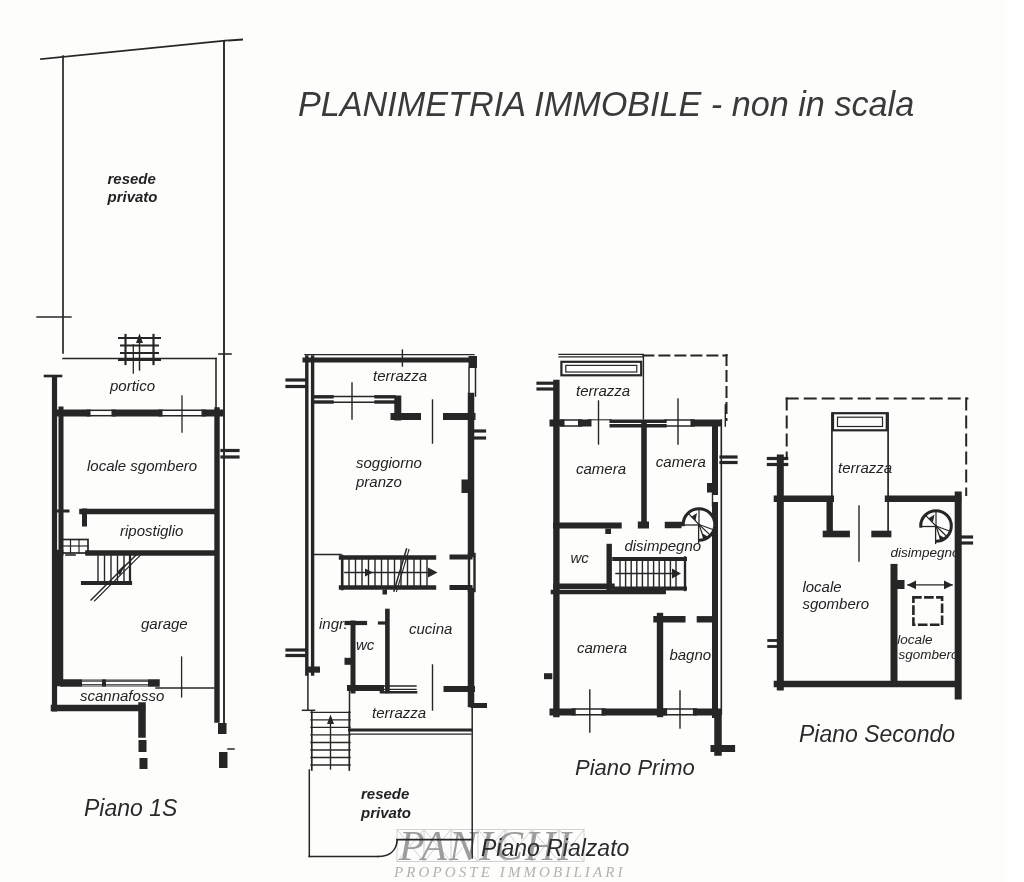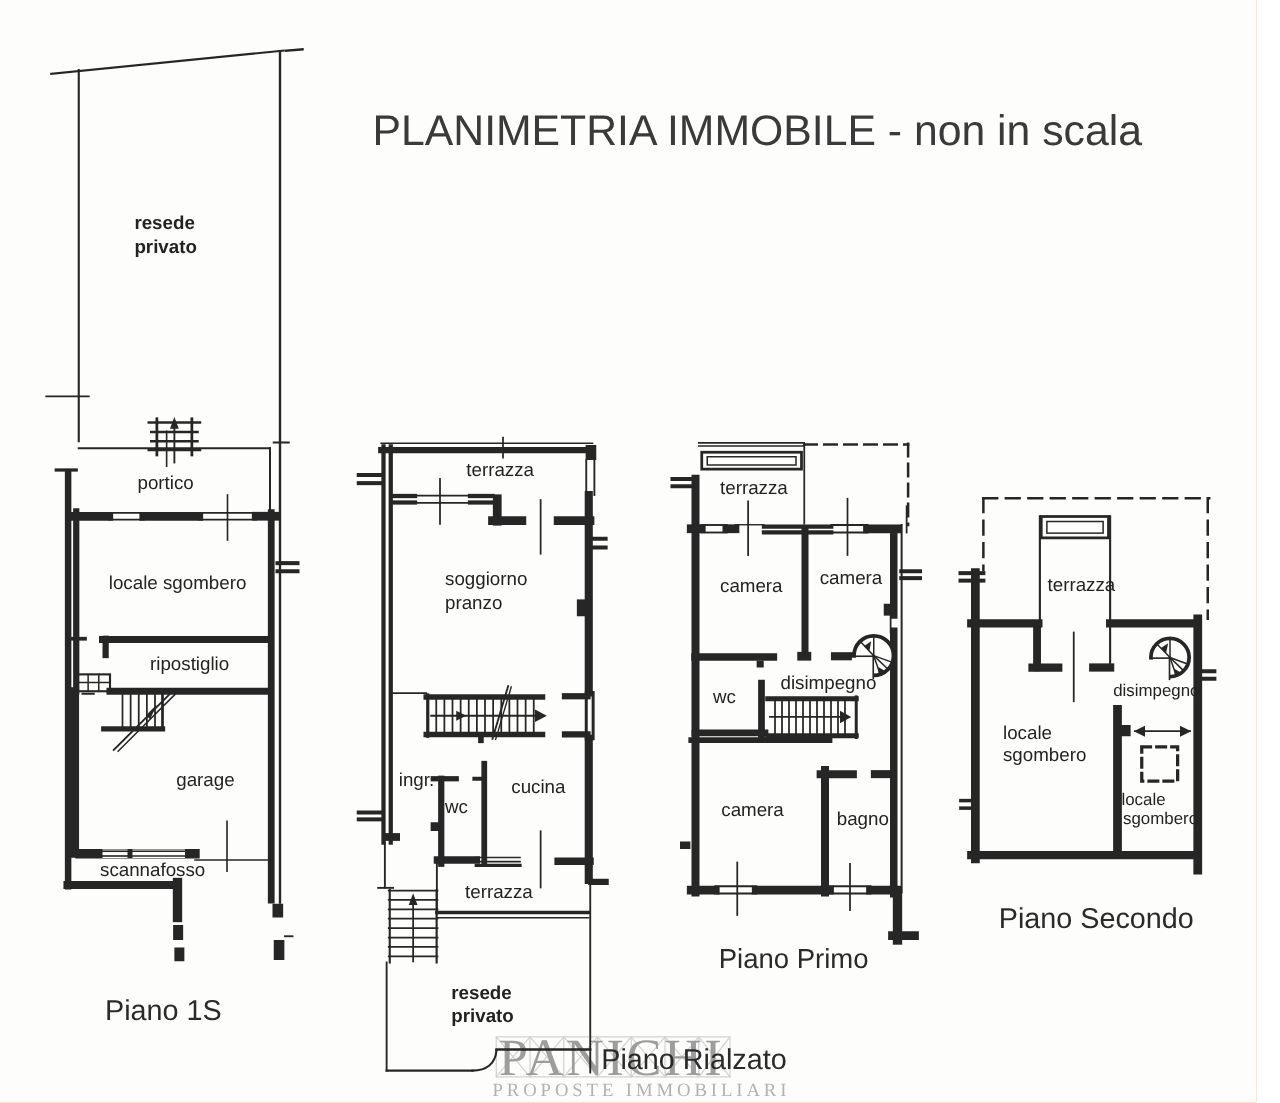--- a/index.html
+++ b/index.html
@@ -1,16 +1,16 @@
 <!DOCTYPE html>
 <html><head>
 <meta charset="utf-8">
 <style>
   html,body{margin:0;padding:0;background:#ffffff;}
-  .wrap{width:1005px;height:882px;position:relative;background:#f97316;overflow:hidden;}
+  .wrap{width:1005px;height:882px;position:relative;background:#e5e5e5;overflow:hidden;font-style:italic;}
   text{font-family:"Liberation Sans",sans-serif;fill:#242424;}
   .lab{font-size:15px;}
   .lab13{font-size:13.5px;}
   .labB{font-size:15px;font-weight:bold;}
   .big{font-size:23px;fill:#2b2b2b;}
   .ttl{font-size:34.2px;fill:#3a3a3a;}
 </style>
 </head>
 <body>
 <div class="wrap">

